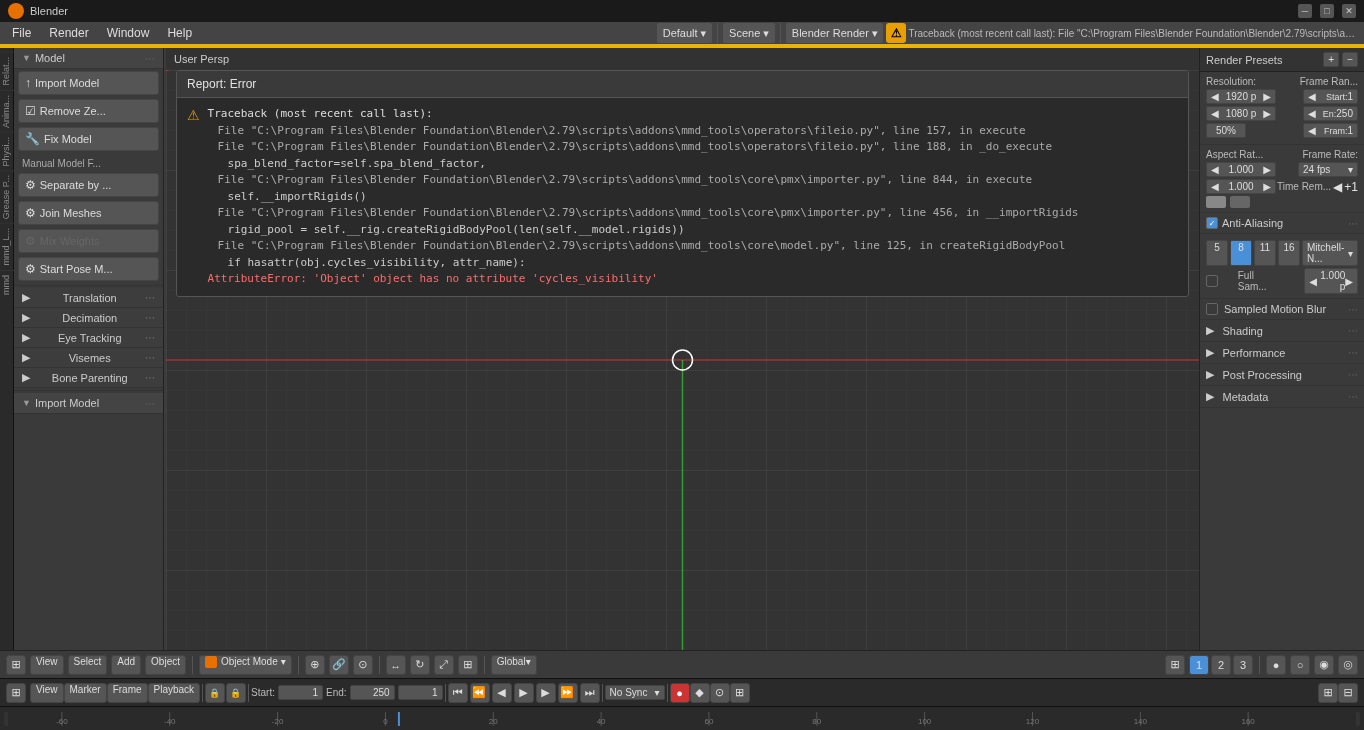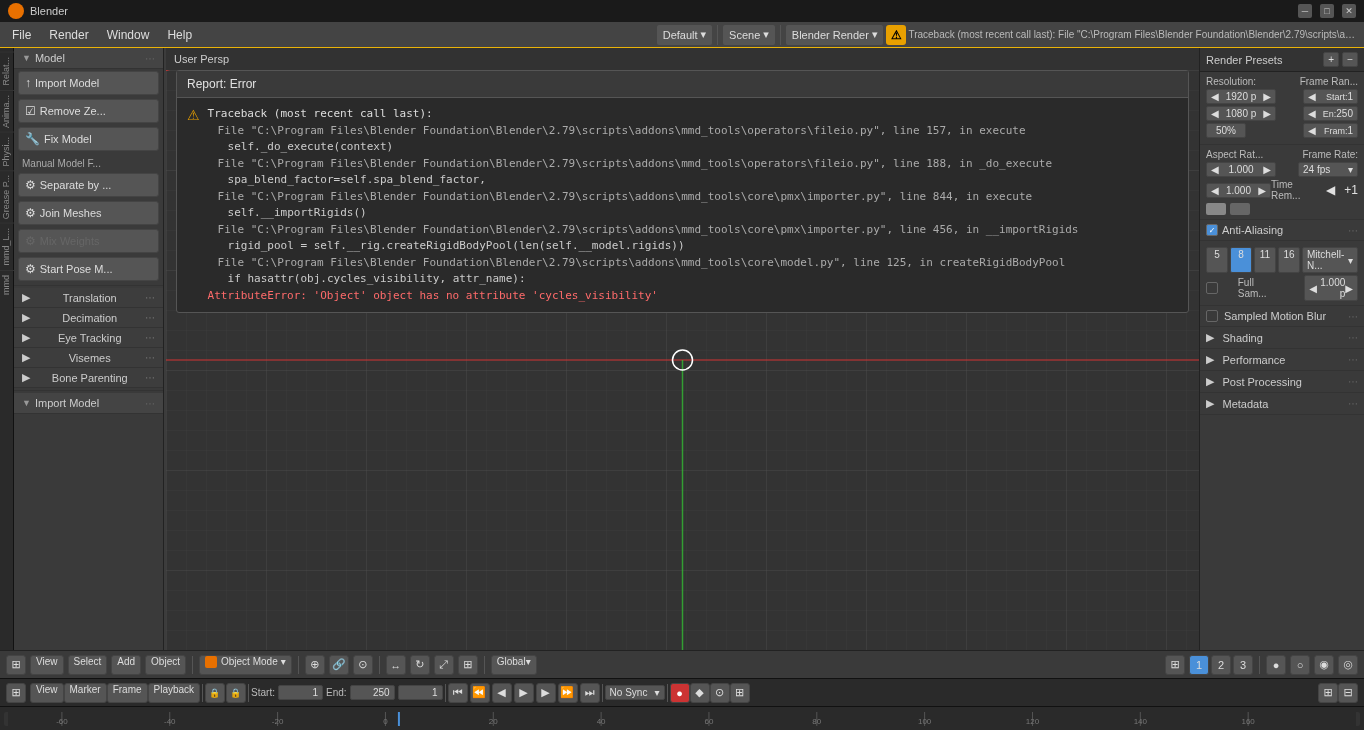--- a/index.html
+++ b/index.html
@@ -41,21 +41,21 @@
     }
 
     
     #menubar {
       height: 26px;
       background: #444;
       display: flex;
       align-items: center;
       padding: 0 4px;
       gap: 2px;
-      border-bottom: 1px solid #eab308;
+      border-bottom: 4px solid #eab308;
     }
     .menu-item {
       padding: 3px 8px;
       cursor: pointer;
       border-radius: 3px;
       font-size: 12px;
       color: #ddd;
     }
     .toolbar-btn {
       height: 22px;
@@ -631,21 +631,20 @@
         </g>
       </svg>
 
       <div id="error-panel">
         <div class="error-header">Report: Error</div>
         <div class="error-warning-row">
           <div class="error-warning-icon">⚠</div>
           <div class="error-text">
             <div class="traceback-title">Traceback (most recent call last):</div>
             <div class="file-line">  File "C:\Program Files\Blender Foundation\Blender\2.79\scripts\addons\mmd_tools\operators\fileio.py", line 157, in execute</div>
-            <div class="code-line">    self._do_execute(context)</div>
             <div class="file-line">  File "C:\Program Files\Blender Foundation\Blender\2.79\scripts\addons\mmd_tools\operators\fileio.py", line 188, in _do_execute</div>
             <div class="code-line">    spa_blend_factor=self.spa_blend_factor,</div>
             <div class="file-line">  File "C:\Program Files\Blender Foundation\Blender\2.79\scripts\addons\mmd_tools\core\pmx\importer.py", line 844, in execute</div>
             <div class="code-line">    self.__importRigids()</div>
             <div class="file-line">  File "C:\Program Files\Blender Foundation\Blender\2.79\scripts\addons\mmd_tools\core\pmx\importer.py", line 456, in __importRigids</div>
             <div class="code-line">    rigid_pool = self.__rig.createRigidBodyPool(len(self.__model.rigids))</div>
             <div class="file-line">  File "C:\Program Files\Blender Foundation\Blender\2.79\scripts\addons\mmd_tools\core\model.py", line 125, in createRigidBodyPool</div>
             <div class="code-line">    if hasattr(obj.cycles_visibility, attr_name):</div>
             <div class="error-line">AttributeError: 'Object' object has no attribute 'cycles_visibility'</div>
           </div>
@@ -717,21 +716,21 @@
             <span>24 fps</span>
             <span>▾</span>
           </div>
         </div>
         <div class="render-row">
           <div class="render-input" style="display:flex;align-items:center;justify-content:space-between;cursor:pointer">
             <span>◀</span>
             <span>1.000</span>
             <span>▶</span>
           </div>
-          <div style="display:flex;gap:9px;align-items:center">
+          <div style="display:flex;gap:2px;align-items:center">
             <span class="render-label">Time Rem...</span>
             <span>◀</span>
             <span>+1</span>
           </div>
         </div>
 
         <div style="display:flex;gap:4px;margin-top:2px">
           <div class="color-swatch" style="background:#888"></div>
           <div class="color-swatch" style="background:#666"></div>
         </div>

